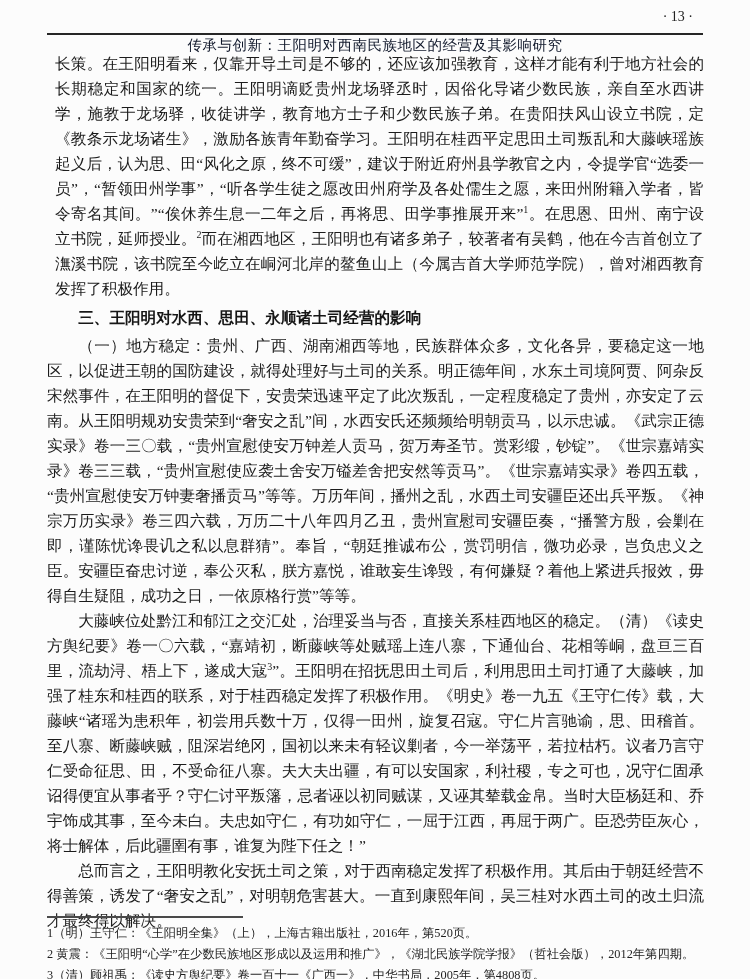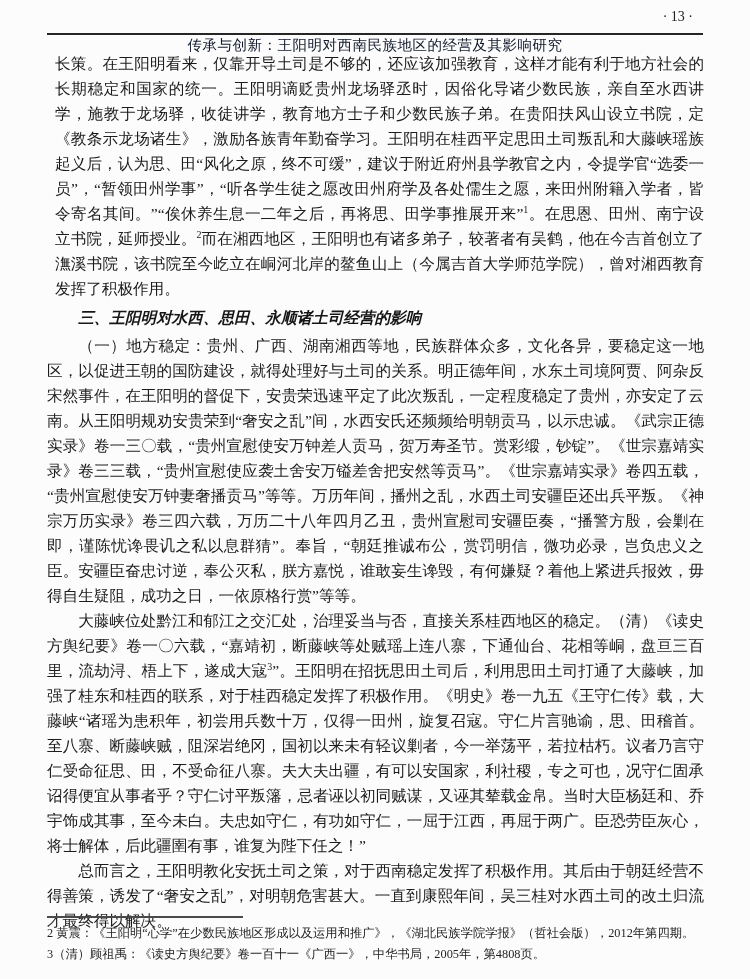--- a/index.html
+++ b/index.html
@@ -40,21 +40,20 @@
   .para { margin: 0; text-indent: 2em; }
   .para.no-indent { text-indent: 0; margin-left: 8px; }
   .section-heading {
     font-family: "Liberation Sans", "DejaVu Sans", sans-serif;
     font-weight: 700;
     font-size: 15.6px;
     line-height: 25px;
     margin: 4px 0 3px 0;
     text-indent: 2em;
     color: #161616;
-    font-style: italic;
   }
   .fn-ref {
     font-size: 10px;
     line-height: 0;
     vertical-align: 6px;
   }
   .footnotes {
     position: absolute; left: 47px; top: 916px; width: 695px;
     font-size: 12.3px;
     line-height: 21px;
@@ -83,15 +82,16 @@
 
   <p class="para">（一）地方稳定：贵州、广西、湖南湘西等地，民族群体众多，文化各异，要稳定这一地区，以促进王朝的国防建设，就得处理好与土司的关系。明正德年间，水东土司境阿贾、阿杂反宋然事件，在王阳明的督促下，安贵荣迅速平定了此次叛乱，一定程度稳定了贵州，亦安定了云南。从王阳明规劝安贵荣到“奢安之乱”间，水西安氏还频频给明朝贡马，以示忠诚。《武宗正德实录》卷一三〇载，“贵州宣慰使安万钟差人贡马，贺万寿圣节。赏彩缎，钞锭”。《世宗嘉靖实录》卷三三载，“贵州宣慰使应袭土舍安万镒差舍把安然等贡马”。《世宗嘉靖实录》卷四五载，“贵州宣慰使安万钟妻奢播贡马”等等。万历年间，播州之乱，水西土司安疆臣还出兵平叛。《神宗万历实录》卷三四六载，万历二十八年四月乙丑，贵州宣慰司安疆臣奏，“播警方殷，会剿在即，谨陈忧谗畏讥之私以息群猜”。奉旨，“朝廷推诚布公，赏罚明信，微功必录，岂负忠义之臣。安疆臣奋忠讨逆，奉公灭私，朕方嘉悦，谁敢妄生谗毁，有何嫌疑？着他上紧进兵报效，毋得自生疑阻，成功之日，一依原格行赏”等等。</p>
 
   <p class="para"><span>大藤峡位处黔江和郁江之交汇处，治理妥当与否，直接关系桂西地区的稳定。（清）《读史方舆纪要》卷一〇六载，“嘉靖初，断藤峡等处贼瑶上连八寨，下通仙台、花相等峒，盘亘三百里，流劫浔、梧上下，遂成大寇</span><sup class="fn-ref">3</sup><span>”。王阳明在招抚思田土司后，利用思田土司打通了大藤峡，加强了桂东和桂西的联系，对于桂西稳定发挥了积极作用。《明史》卷一九五《王守仁传》载，大藤峡“诸瑶为患积年，初尝用兵数十万，仅得一田州，旋复召寇。守仁片言驰谕，思、田稽首。至八寨、断藤峡贼，阻深岩绝冈，国初以来未有轻议剿者，今一举荡平，若拉枯朽。议者乃言守仁受命征思、田，不受命征八寨。夫大夫出疆，有可以安国家，利社稷，专之可也，况守仁固承诏得便宜从事者乎？守仁讨平叛籓，忌者诬以初同贼谋，又诬其辇载金帛。当时大臣杨廷和、乔宇饰成其事，至今未白。夫忠如守仁，有功如守仁，一屈于江西，再屈于两广。臣恐劳臣灰心，将士解体，后此疆圉有事，谁复为陛下任之！”</span></p>
 
   <p class="para">总而言之，王阳明教化安抚土司之策，对于西南稳定发挥了积极作用。其后由于朝廷经营不得善策，诱发了“奢安之乱”，对明朝危害甚大。一直到康熙年间，吴三桂对水西土司的改土归流才最终得以解决。</p>
 </main>
 
 <footer class="footnotes">
   <div class="fn-rule"></div>
+  <div class="fn-line">1（明）王守仁：《王阳明全集》（上），上海古籍出版社，2016年，第520页。</div>
   <div class="fn-line">2 黄震：《王阳明“心学”在少数民族地区形成以及运用和推广》，《湖北民族学院学报》（哲社会版），2012年第四期。</div>
   <div class="fn-line">3（清）顾祖禹：《读史方舆纪要》卷一百十一《广西一》，中华书局，2005年，第4808页。</div>
 </footer>
 
 </body></html>

